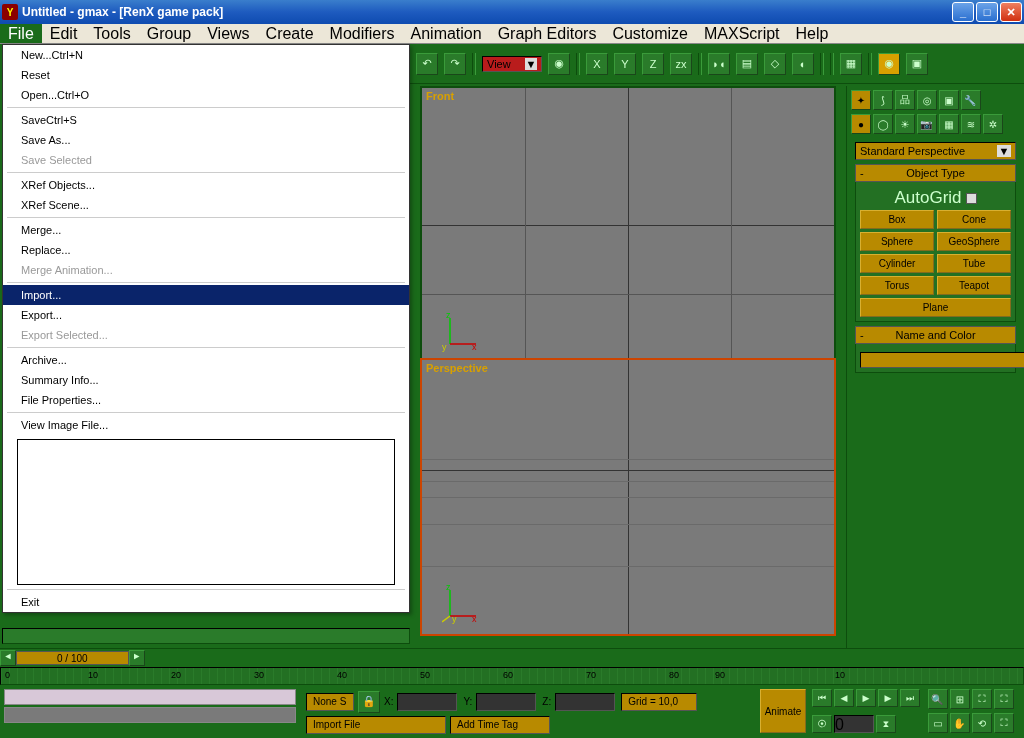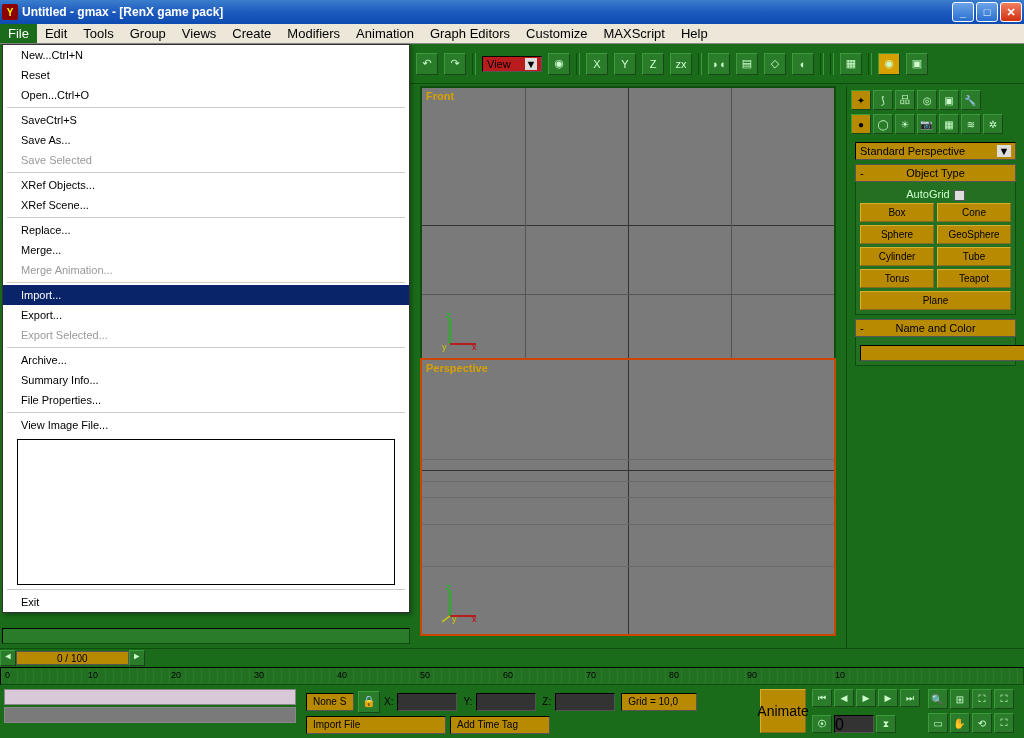--- a/index.html
+++ b/index.html
@@ -8,21 +8,21 @@
 
 .titlebar { height: 24px; background: linear-gradient(to bottom, #3a7ecc, #1e5bbf 50%, #0e4bb0); display: flex; align-items: center; padding: 0 2px; color: #fff; font-size: 12px; font-weight: bold; }
 .titlebar .appicon { width: 16px; height: 16px; background: #8b0000; margin-right: 4px; border-radius: 2px; display:flex;align-items:center;justify-content:center;color:#ff0;font-size:10px;}
 .titlebar .title { flex: 1; }
 .winbtns { display: flex; gap: 2px; }
 .winbtn { width: 22px; height: 20px; border: 1px solid #fff; border-radius: 3px; display: flex; align-items: center; justify-content: center; font-size: 11px; font-weight: bold; }
 .winbtn.min, .winbtn.max { background: linear-gradient(to bottom, #6ba3e8, #2a6fd0); color: #fff; }
 .winbtn.close { background: linear-gradient(to bottom, #f08060, #d03010); color: #fff; }
 
 
-.menubar { height: 20px; background: #ece7d8; border-bottom: 1px solid #888; display: flex; align-items: stretch; font-size: 13px; }
+.menubar { height: 20px; background: #ece7d8; border-bottom: 1px solid #888; display: flex; align-items: stretch; font-size: 16px; }
 .menubar .menu-item { padding: 0 8px; display: flex; align-items: center; cursor: default; }
 .menubar .menu-item.active { background: #1a6b1a; color:#fff; }
 
 
 .file-dropdown { position: absolute; left: 2px; top: 44px; width: 408px; background: #fff; border: 1px solid #333; z-index: 100; font-size: 11px; box-shadow: 2px 2px 4px rgba(0,0,0,0.3); }
 .file-dropdown .fitem { padding: 4px 18px; display: flex; justify-content: flex-start; cursor: default; }
 .file-dropdown .fitem.disabled { color: #999; }
 .file-dropdown .fitem.highlighted { background: #0a246a; color: #fff; }
 .file-dropdown .sep { height: 1px; background: #ccc; margin: 2px 4px; }
 .file-dropdown .recent-box { margin: 4px 14px; border: 1px solid #000; height: 146px; background: #fff; }
@@ -47,21 +47,21 @@
 .cmdpanel { position: absolute; right: 0; top: 86px; width: 178px; bottom: 90px; background: #1a6b1a; border-left: 1px solid #0d4d0d; }
 .cmdtabs { display:flex; gap:2px; padding:4px; }
 .cmdtab { width:20px;height:20px;background:#2a7b2a;border:1px outset #3a9b3a;display:flex;align-items:center;justify-content:center;font-size:10px;color:#cfc;}
 .cmdtab.active{background:#b88a00;color:#000;}
 .subtabs { display:flex; gap:2px; padding:0 4px 4px; }
 .dropdown2 { margin: 4px 8px; background:#b88a00; border:1px inset #555; padding:2px 4px; font-size:11px; display:flex;justify-content:space-between;align-items:center;}
 .dropdown2 .arrow{background:#ddd;width:14px;text-align:center;}
 .rollout-head { background:#b88a00; color:#000; font-size:11px; padding:2px 4px; margin:4px 8px 0; text-align:center; border:1px solid #555;position:relative;}
 .rollout-head .minus{position:absolute;left:4px;}
 .rollout-body { margin: 0 8px 4px; padding: 4px; border: 1px solid #0d4d0d; border-top:none; background:#237023;}
-.autogrid { text-align:center; font-size:11px; color:#cfc; padding:2px; }
+.autogrid { text-align:center; font-size:17px; color:#cfc; padding:2px; }
 .autogrid .chk{display:inline-block;width:11px;height:11px;background:#ddd;border:1px solid #555;vertical-align:middle;margin-left:4px;}
 .objgrid { display:grid; grid-template-columns:1fr 1fr; gap:3px; }
 .objbtn { background:#b88a00; border:1px outset #d8b030; font-size:10px; padding:3px 0; text-align:center; color:#000;}
 .namecolor { margin: 0 8px; }
 .namecolor .row{display:flex;gap:4px;margin-top:4px;}
 .namecolor input{flex:1;background:#b88a00;border:1px inset #555;height:16px;}
 
 
 .hidden-under { position:absolute; left:2px; top:602px; width:408px; height:42px; background:#1a6b1a; display:flex;align-items:flex-end; }
 .timescroll { flex:1;height:16px;background:#2a7b2a;border:1px inset #0d4d0d;}
@@ -76,21 +76,21 @@
 .ruler .tick{position:absolute;top:2px;font-size:9px;color:#000;}
 .bottomrow { display:flex; height:54px; }
 .bottomleft { width:300px; display:flex;flex-direction:column;gap:2px;padding:4px;}
 .bottomleft .line{height:16px;background:#d8c8d8;border:1px solid #888;}
 .bottomleft .line.b{background:#7a7a7a;}
 .coordbox { width:60px;height:18px;background:#333;border:1px inset #000;color:#888;font-size:10px;padding:1px 2px;margin-right:2px;}
 .infofield { background:#b88a00;border:1px inset #555;font-size:10px;padding:2px 6px;color:#000;height:18px;display:flex;align-items:center;}
 .bottommid{display:flex;flex-direction:column;justify-content:space-around;padding:4px 6px;flex:1;}
 .bottommid .row1{display:flex;gap:4px;align-items:center;}
 .bottommid .label{color:#000;font-size:10px;}
-.animbtn{width:46px;height:44px;background:#b88a00;border:1px outset #d8b030;font-size:14px;color:#000;display:flex;align-items:center;justify-content:center;margin:4px 2px;}
+.animbtn{width:46px;height:44px;background:#b88a00;border:1px outset #d8b030;font-size:10px;color:#000;display:flex;align-items:center;justify-content:center;margin:4px 2px;}
 .playctrl{display:flex;gap:2px;padding:4px;}
 .playctrl .pb{width:20px;height:18px;background:#2a7b2a;border:1px outset #3a9b3a;display:flex;align-items:center;justify-content:center;font-size:9px;color:#cfc;}
 .playctrl .spin{width:40px;height:18px;background:#333;border:1px inset #000;}
 .navbtns{display:flex;flex-wrap:wrap;width:100px;gap:2px;padding:4px;}
 .navbtns .nb{width:20px;height:20px;background:#2a7b2a;border:1px outset #3a9b3a;font-size:10px;color:#cfc;display:flex;align-items:center;justify-content:center;}
 </style>
 </head>
 <body>
 
 <div class="titlebar">
@@ -175,25 +175,25 @@
     <div class="fitem">
       <span>XRef Objects...</span>
       <span></span>
     </div>
     <div class="fitem">
       <span>XRef Scene...</span>
       <span></span>
     </div>
     <div class="sep"></div>
     <div class="fitem">
+      <span>Merge...</span>
+      <span></span>
+    </div>
+    <div class="fitem">
       <span>Replace...</span>
-      <span></span>
-    </div>
-    <div class="fitem">
-      <span>Merge...</span>
       <span></span>
     </div>
     <div class="fitem disabled">
       <span>Merge Animation...</span>
       <span></span>
     </div>
     <div class="sep"></div>
     <div class="fitem highlighted">
       <span>Import...</span>
       <span></span>
@@ -327,21 +327,21 @@
   <div class="ruler" id="ruler">
       <div class="tick" style="left: 4px;">0</div>
       <div class="tick" style="left: 87px;">10</div>
       <div class="tick" style="left: 170px;">20</div>
       <div class="tick" style="left: 253px;">30</div>
       <div class="tick" style="left: 336px;">40</div>
       <div class="tick" style="left: 419px;">50</div>
       <div class="tick" style="left: 502px;">60</div>
       <div class="tick" style="left: 585px;">70</div>
       <div class="tick" style="left: 668px;">80</div>
-      <div class="tick" style="left: 746px;">90</div>
+      <div class="tick" style="left: 714px;">90</div>
       <div class="tick" style="left: 834px;">10</div>
     </div>
   <div class="bottomrow">
     <div class="bottomleft">
       <div class="line"></div>
       <div class="line b"></div>
     </div>
     <div class="bottommid">
       <div class="row1">
         <div class="infofield" style="width:48px">None S</div>

